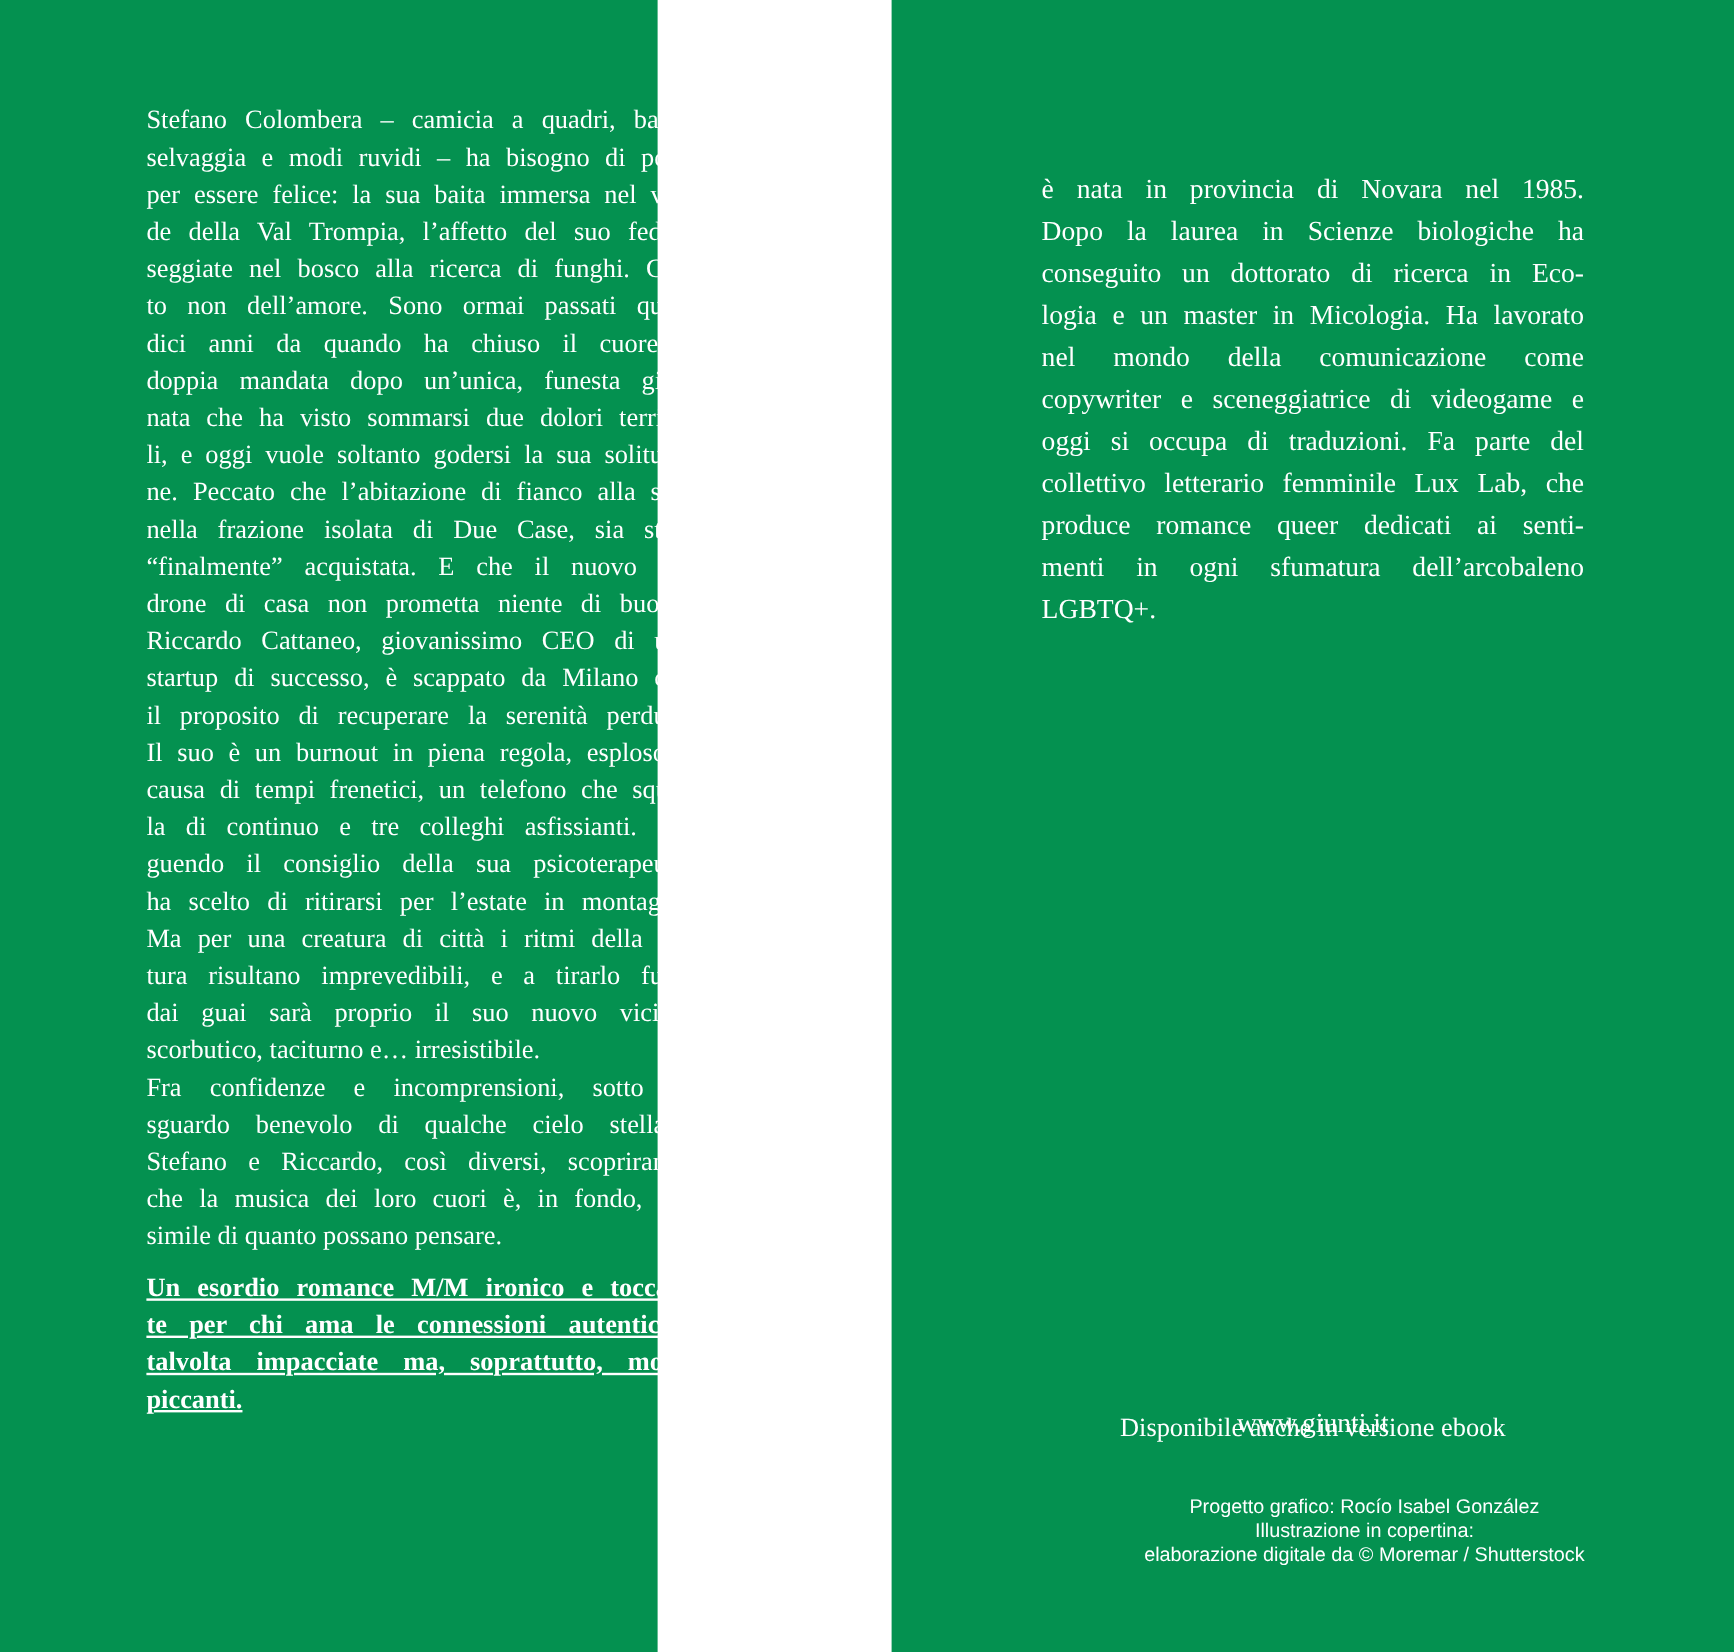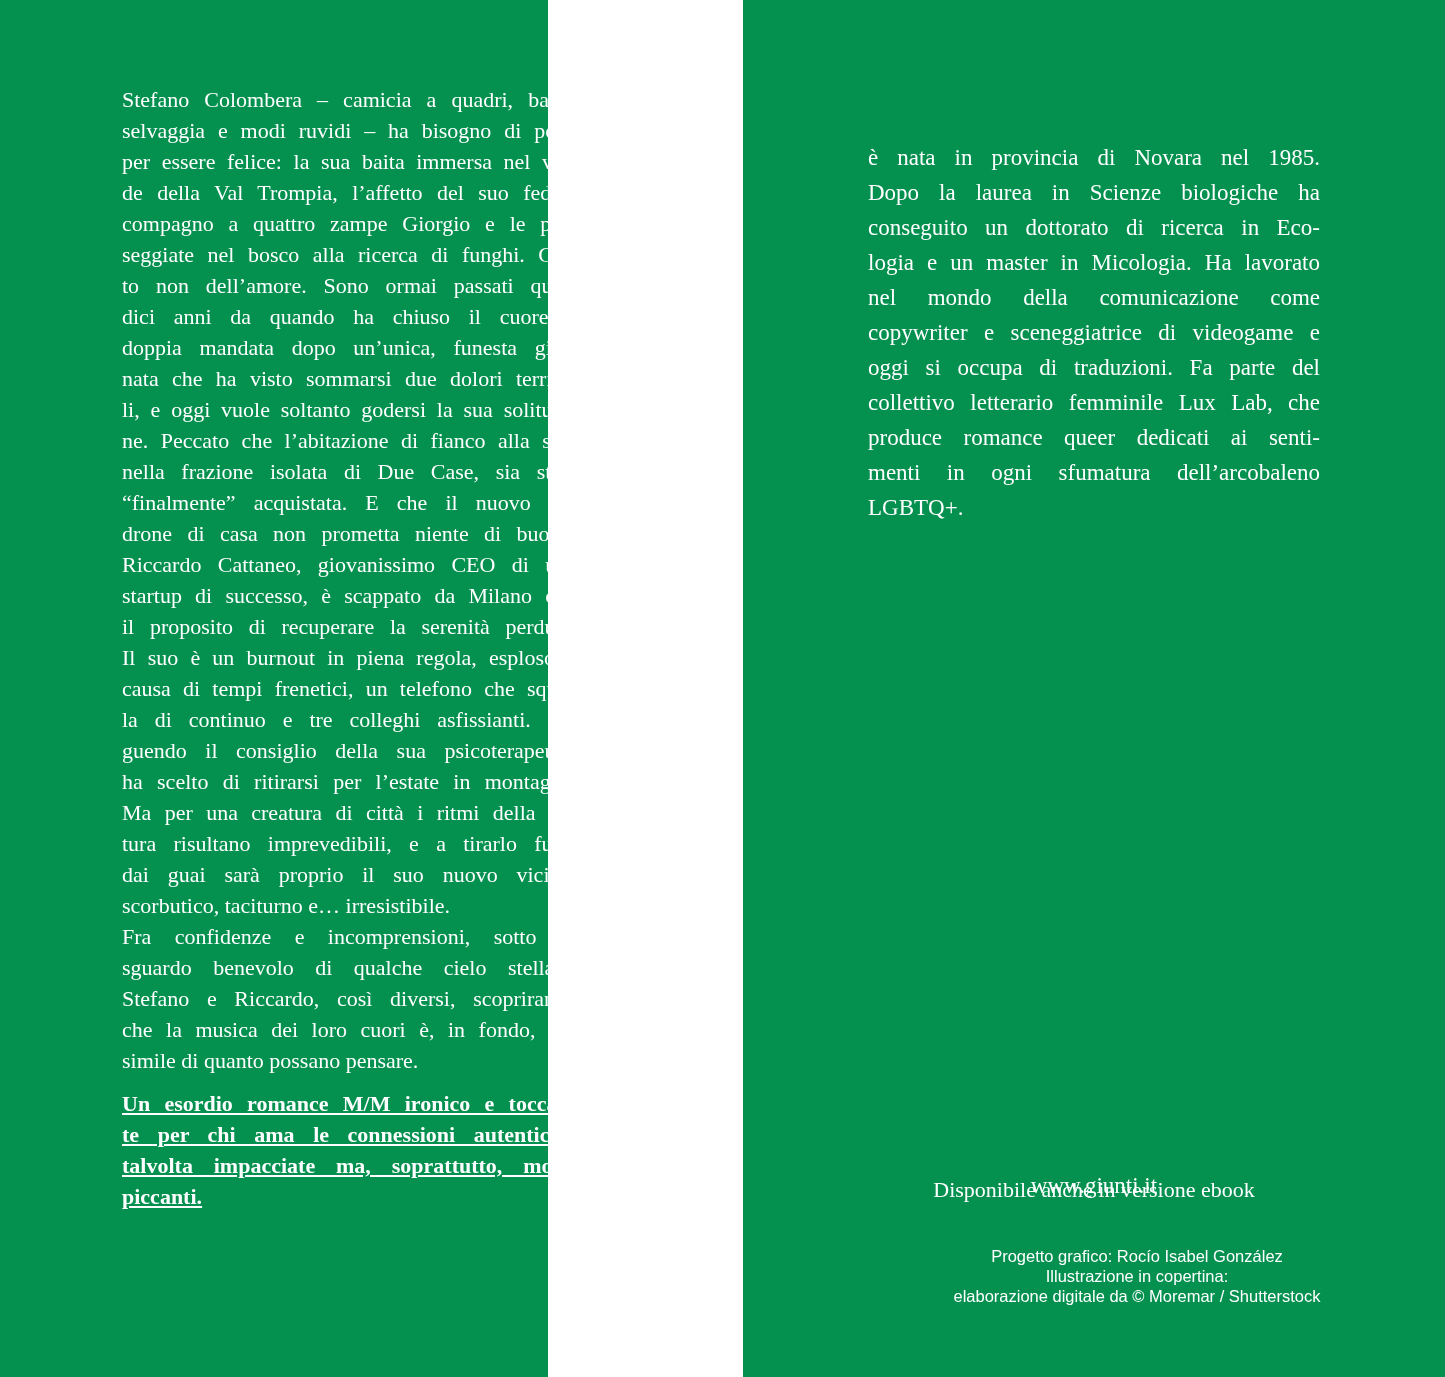--- a/index.html
+++ b/index.html
@@ -104,21 +104,20 @@
 
   <section class="panel panel-left">
     <div class="synopsis">
 
     <div class="para" data-weight="regular">
 
         <div class="line">Stefano Colombera – camicia a quadri, barba</div>
           <div class="line">selvaggia e modi ruvidi – ha bisogno di poco</div>
           <div class="line">per essere felice: la sua baita immersa nel ver-</div>
           <div class="line">de della Val Trompia, l’affetto del suo fedele</div>
-          <div class="line">compagno a quattro zampe Giorgio e le pas-</div>
           <div class="line">seggiate nel bosco alla ricerca di funghi. Cer-</div>
           <div class="line">to non dell’amore. Sono ormai passati quin-</div>
           <div class="line">dici anni da quando ha chiuso il cuore a</div>
           <div class="line">doppia mandata dopo un’unica, funesta gior-</div>
           <div class="line">nata che ha visto sommarsi due dolori terribi-</div>
           <div class="line">li, e oggi vuole soltanto godersi la sua solitudi-</div>
           <div class="line">ne. Peccato che l’abitazione di fianco alla sua,</div>
           <div class="line">nella frazione isolata di Due Case, sia stata</div>
           <div class="line">“finalmente” acquistata. E che il nuovo pa-</div>
           <div class="line">drone di casa non prometta niente di buono.</div>

